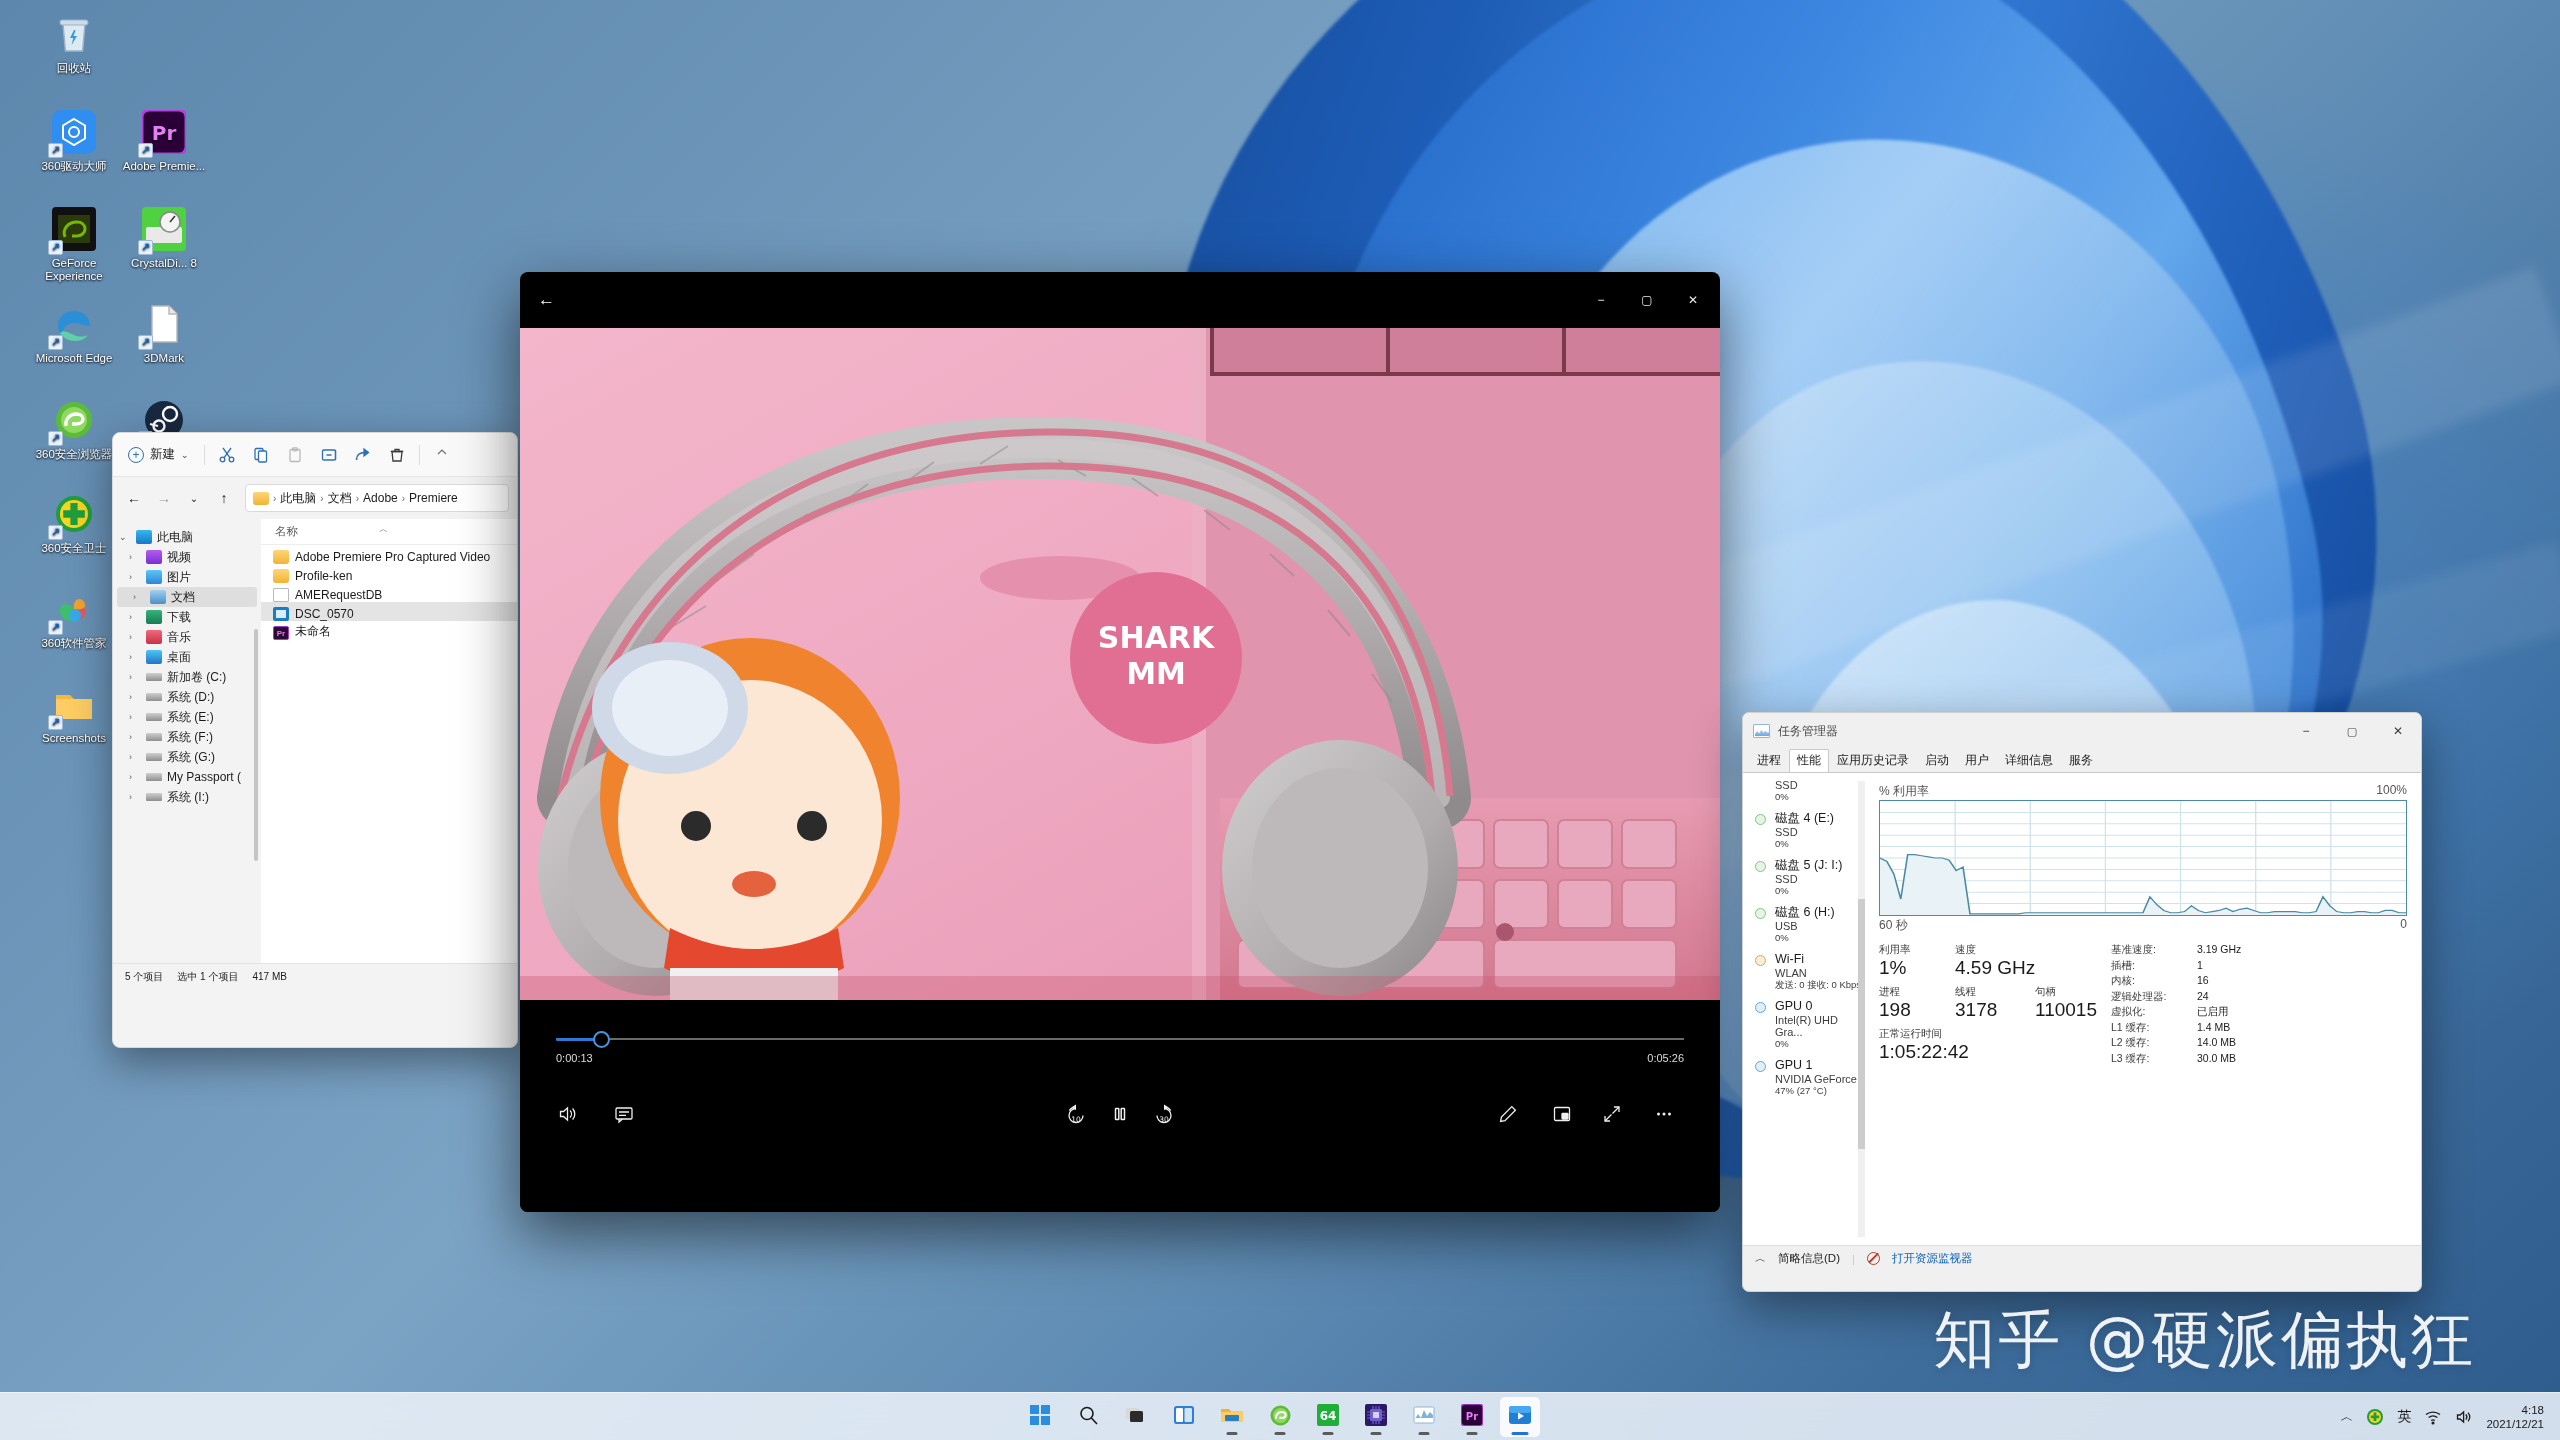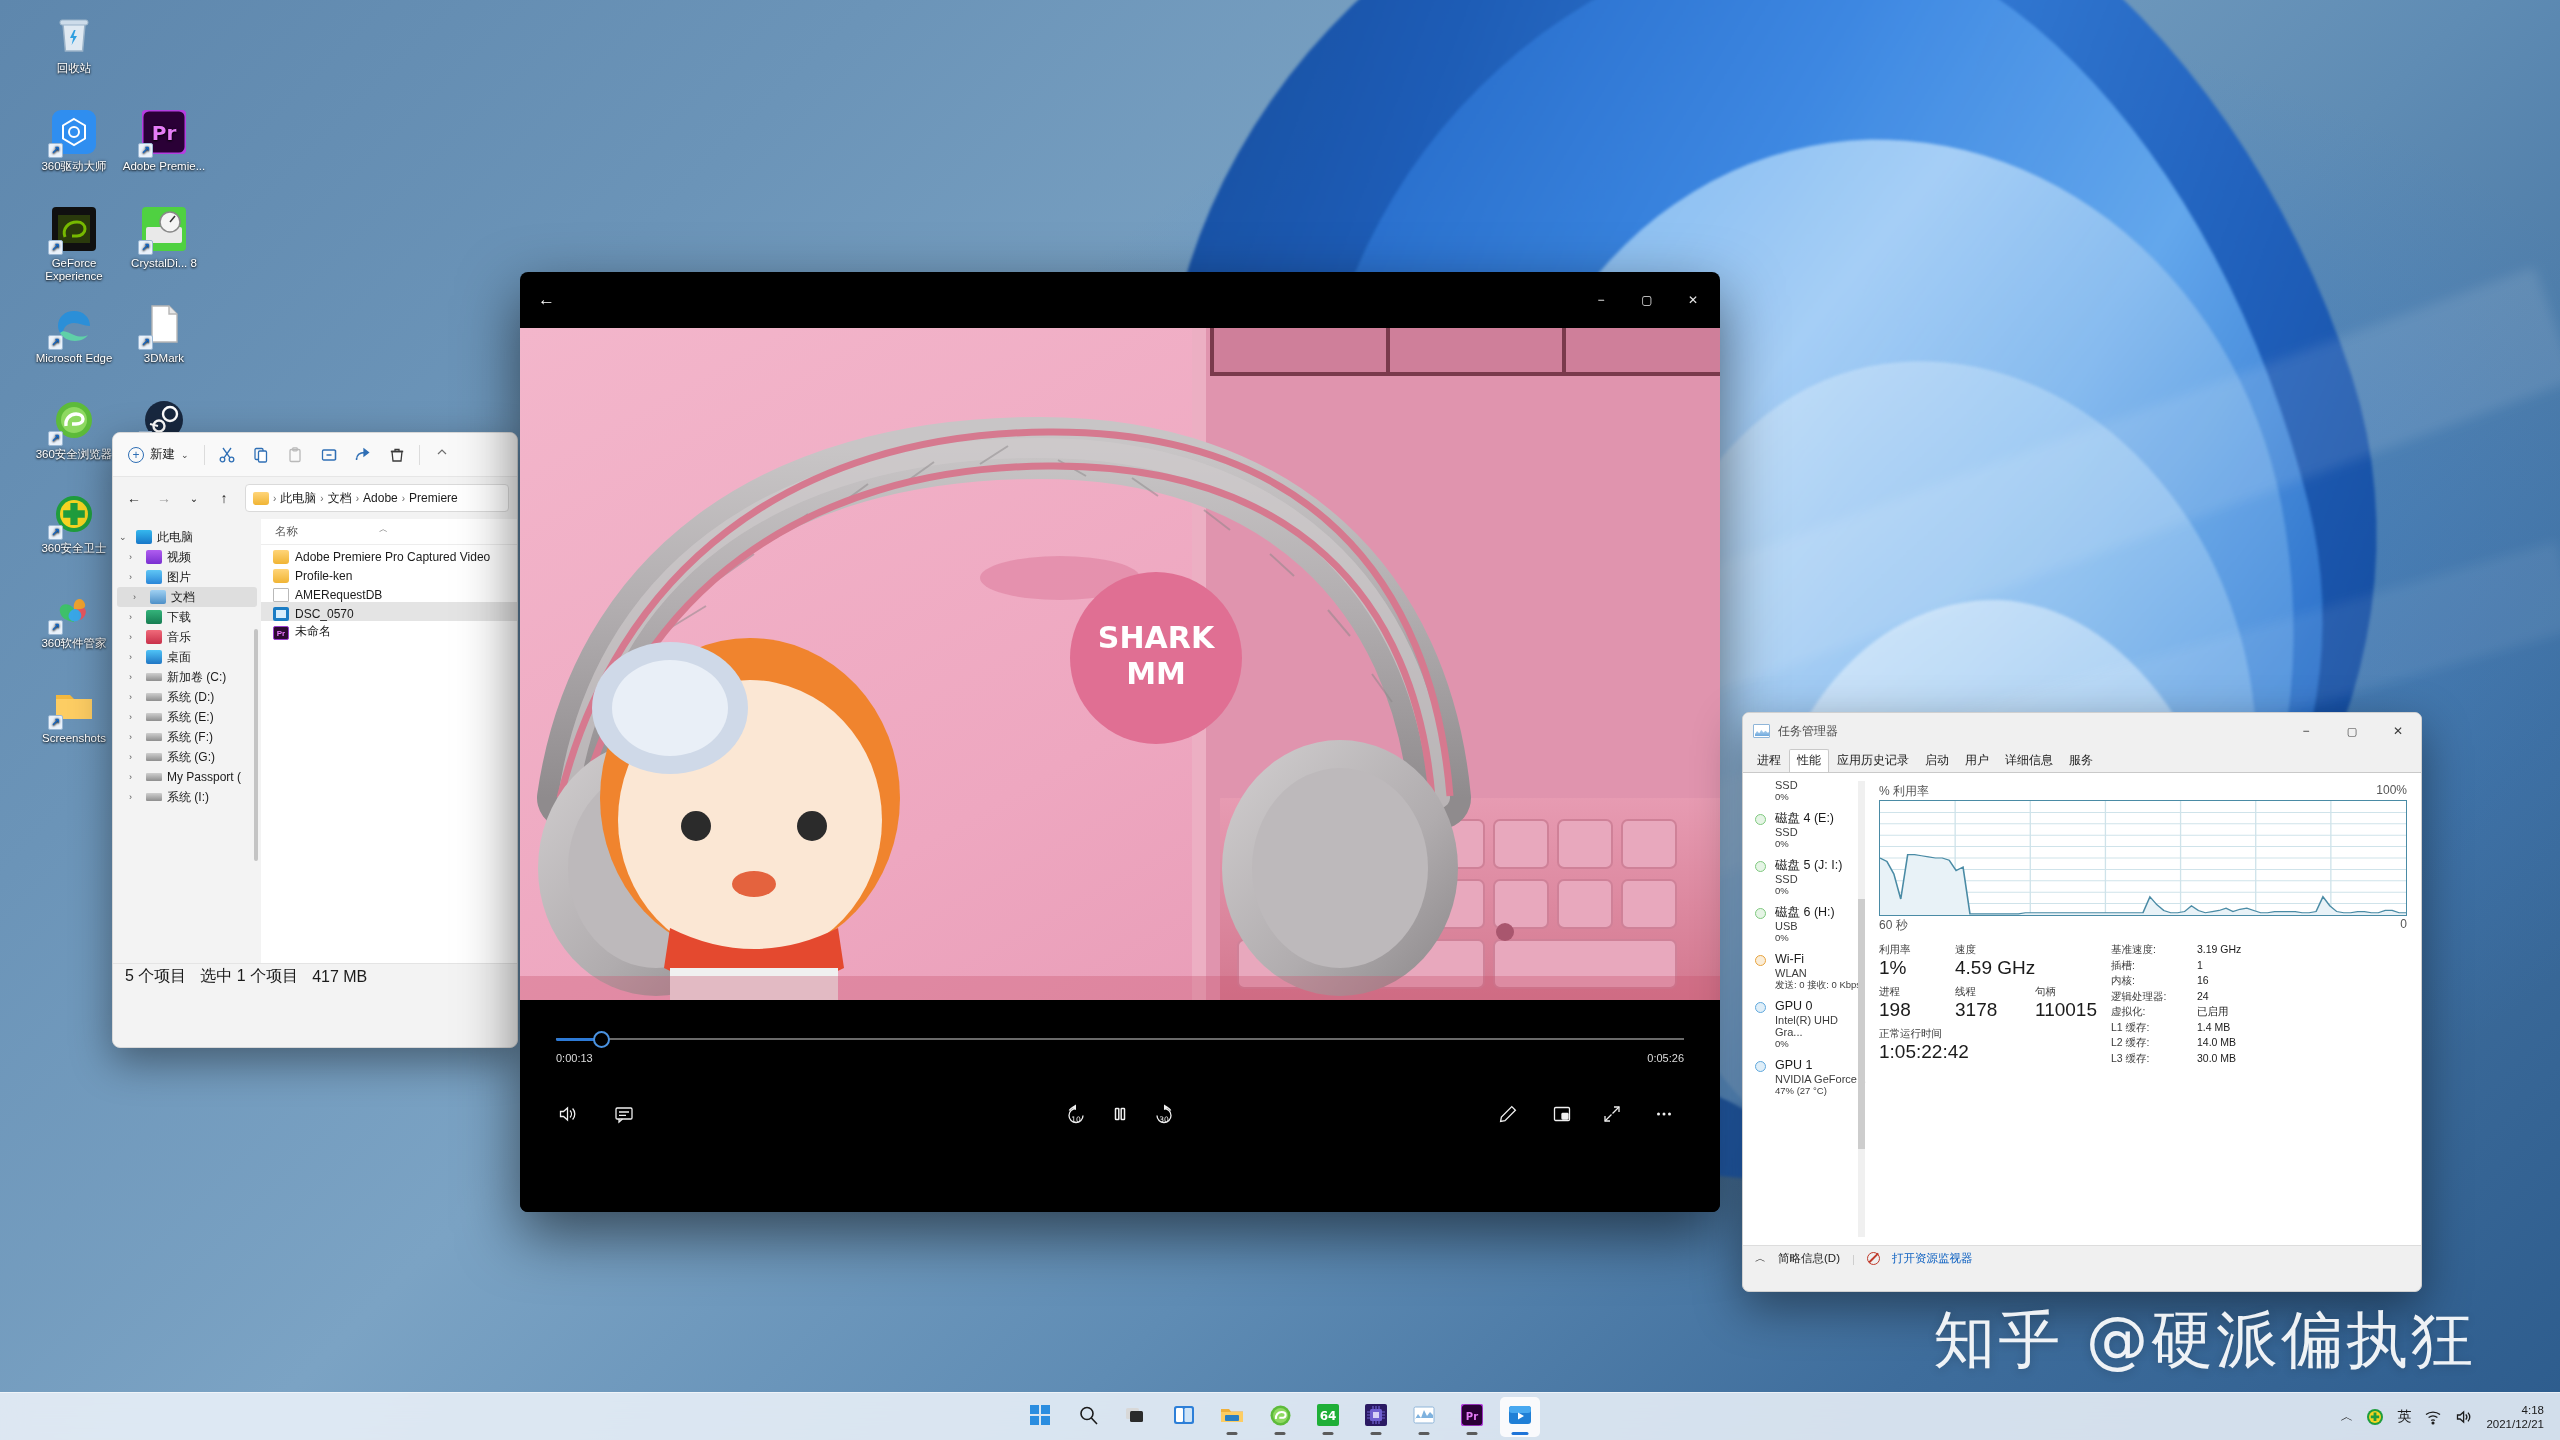--- a/index.html
+++ b/index.html
@@ -94,21 +94,21 @@
   .frow{ height:19px; display:flex; align-items:flex-end; gap:6px; padding-left:12px; font-size:12px; color:#1b1b1b; }
   .frow.sel{ background:#e4e4e4; }
   .fi{ width:16px; height:14px; flex:0 0 auto; border-radius:2px; }
   .fi.folder{ background:linear-gradient(#ffd579,#f0b434); border-radius:2px 2px 3px 3px; }
   .fi.doc{ background:#fff; border:1px solid #b9b9b9; border-radius:1px; }
   .fi.img{ background:#1a7cc4; border-radius:2px; position:relative; }
   .fi.img:after{ content:""; position:absolute; left:3px; top:3px; width:10px; height:8px; background:#d8eefc; }
   .fi.pr{ background:#2d0a33; border:1px solid #9b3fd1; border-radius:2px; color:#ea77ff;
           font-size:8px; font-weight:bold; display:flex; align-items:center; justify-content:center; }
   #exp-status{ height:26px; display:flex; align-items:center; gap:14px; padding-left:12px;
-               background:#f3f3f3; border-top:1px solid #e4e4e4; font-size:16px; color:#1b1b1b; }
+               background:#f3f3f3; border-top:1px solid #e4e4e4; font-size:10px; color:#1b1b1b; }
 
   
   #player{ left:520px; top:272px; width:1200px; height:940px; background:#000;
            border-radius:8px; overflow:hidden; box-shadow:0 22px 60px rgba(0,0,0,.55); }
   #pl-title{ height:56px; display:flex; align-items:center; justify-content:space-between; padding:0 4px 0 18px; }
   #pl-title .back{ color:#fff; font-size:17px; }
   #pl-title .ctrls{ display:flex; }
   #pl-title .ctrls .winbtn{ color:#e8e8e8; height:40px; }
   #video{ height:672px; position:relative; overflow:hidden; background:#e9a6bd; }
   #pl-bottom{ height:212px; background:#000; position:relative; }

